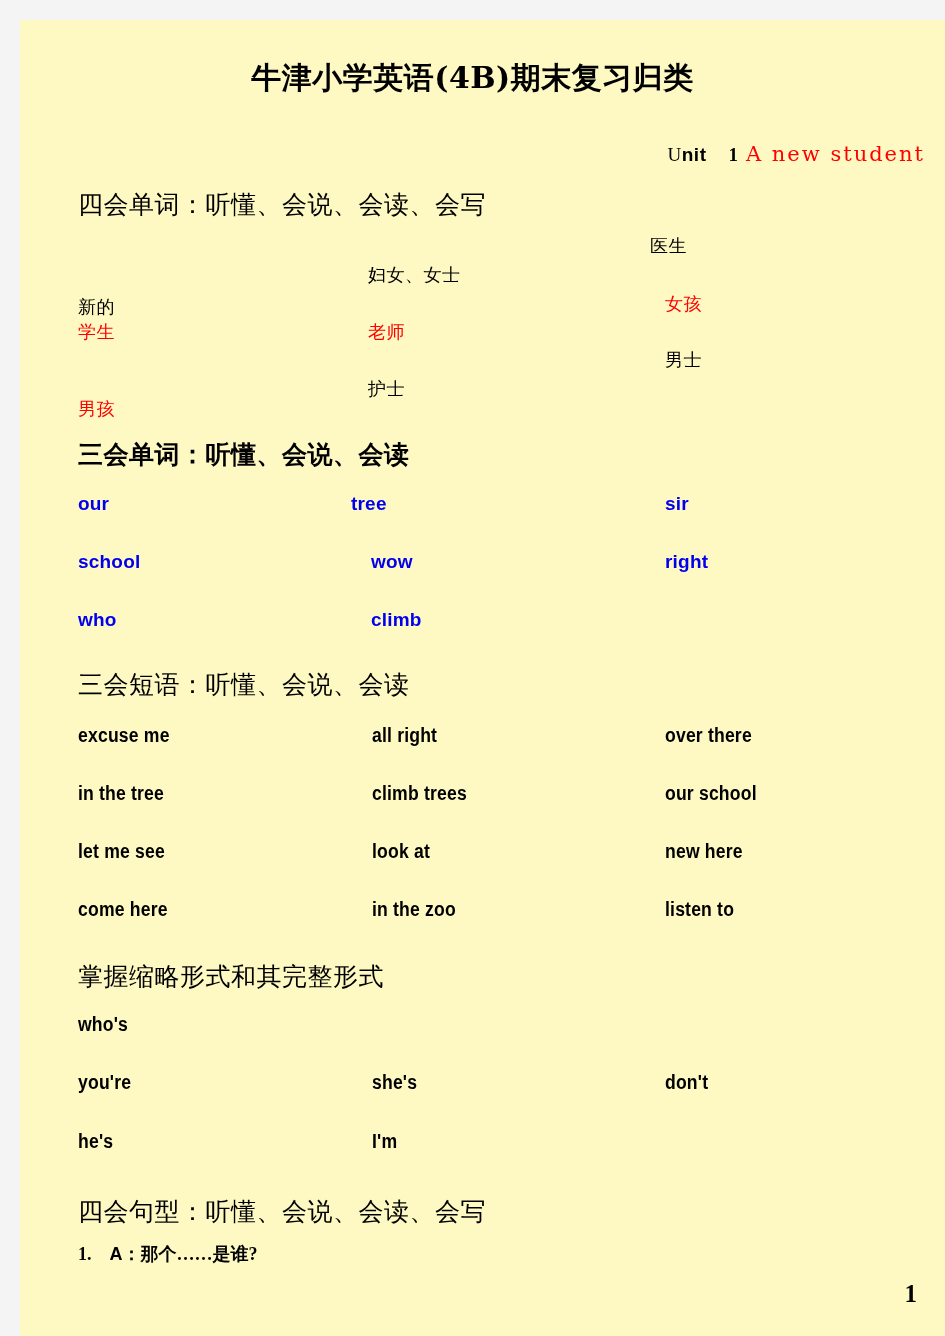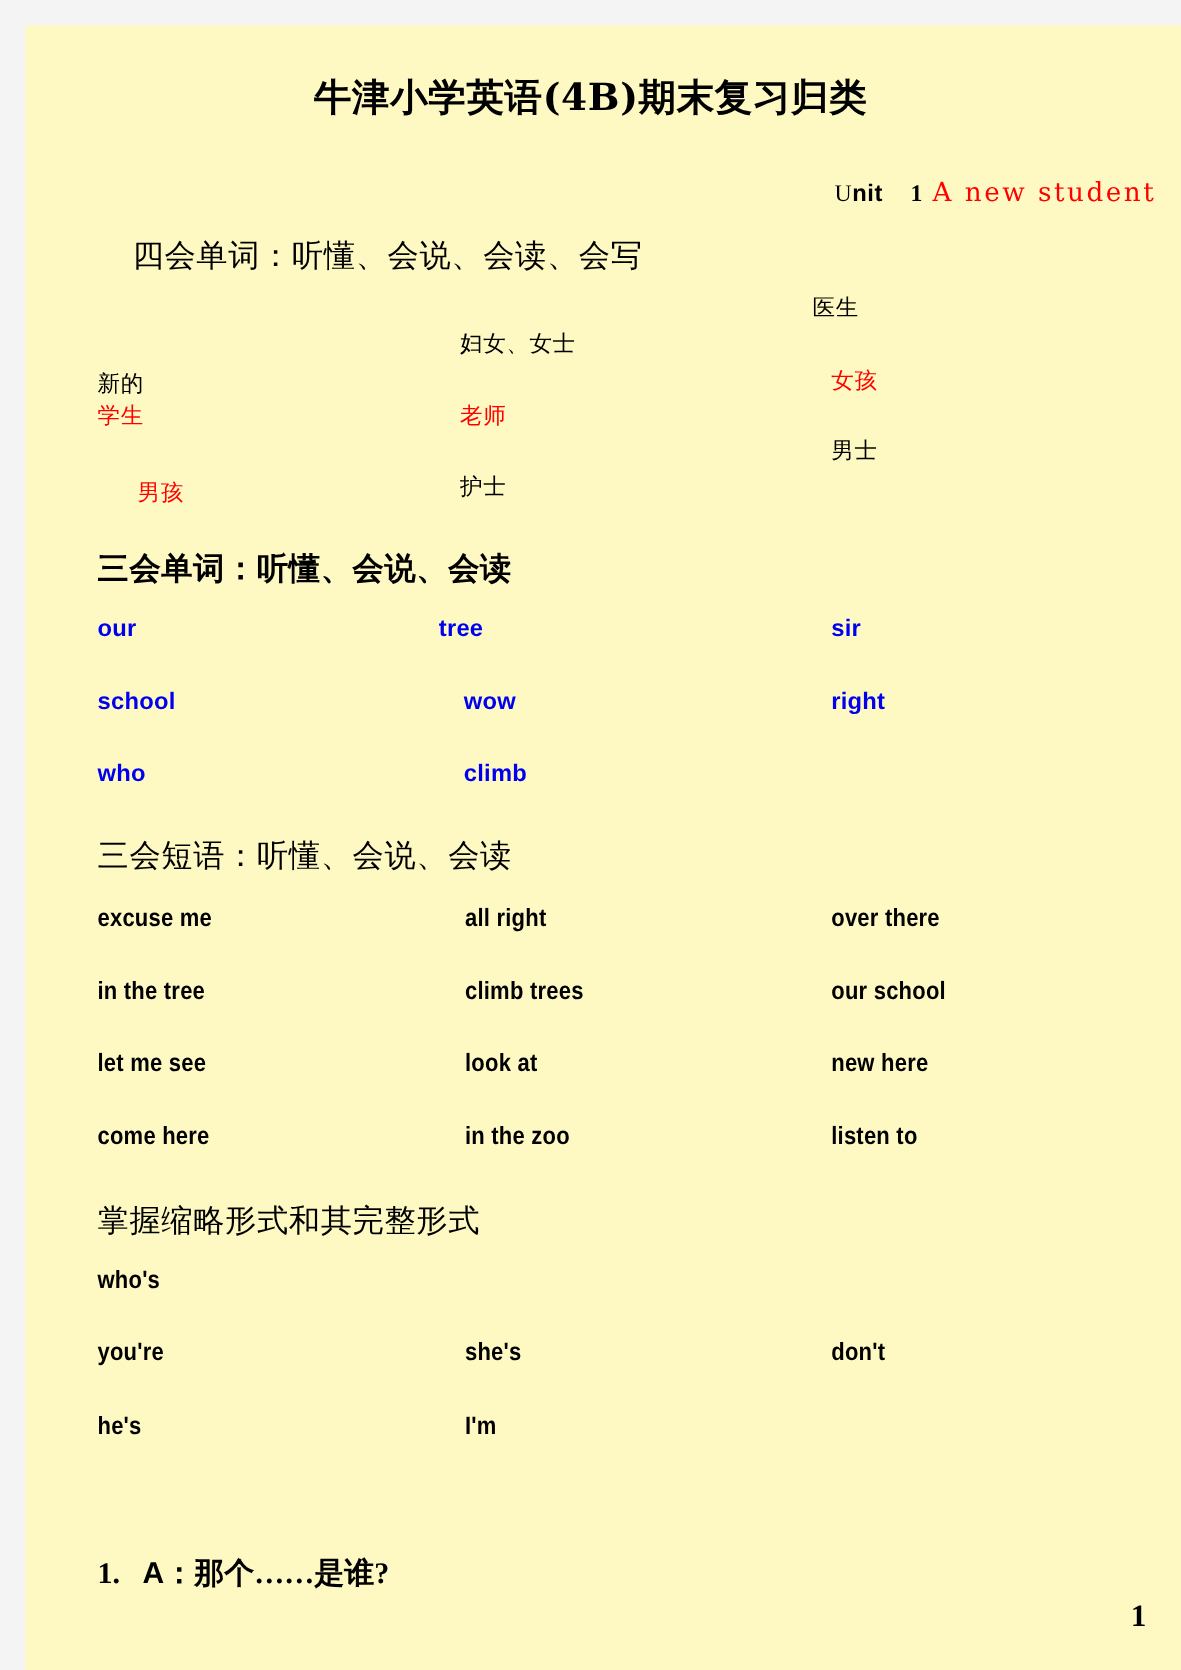--- a/index.html
+++ b/index.html
@@ -124,21 +124,21 @@
     transform-origin: left center;
   }
 
   
   .sent-item {
     position: absolute;
     left: 58px;
     white-space: nowrap;
     font-family: "Liberation Serif", "DejaVu Serif", serif;
     font-weight: bold;
-    font-size: 24px;
+    font-size: 18px;
     color: #000;
   }
   .sent-item .num {
     font-family: "Liberation Serif", "DejaVu Serif", serif;
     font-weight: bold;
     margin-right: 18px;
   }
   .sent-item .spk {
     font-family: "Liberation Sans", "DejaVu Sans", sans-serif;
     font-weight: bold;
@@ -160,25 +160,25 @@
 
 <div class="page">
   <div class="inner">
 
     <div class="doc-title">牛津小学英语(4B)期末复习归类</div>
 
     <div class="unit-line">
       <span class="unit-word"><span class="cap">U</span><span>nit</span></span><span class="unit-num">1</span><span class="unit-topic">A new student</span>
     </div>
 
-    <div class="sec-head" style="top:168px;margin-left:28px;">四会单词：听懂、会说、会读、会写</div>
+    <div class="sec-head" style="top:168px;">四会单词：听懂、会说、会读、会写</div>
 
     <div class="cell cn-word" style="left:58px;  top:243px;margin-top:32px;">新的</div>
     <div class="cell cn-word red" style="left:58px;  top:300px;">学生</div>
-    <div class="cell cn-word red" style="left:58px;  top:362px;margin-left:32px;">男孩</div>
+    <div class="cell cn-word red" style="left:58px;  top:377px;">男孩</div>
 
     <div class="cell cn-word" style="left:348px; top:243px;">妇女、女士</div>
     <div class="cell cn-word red" style="left:348px; top:300px;">老师</div>
     <div class="cell cn-word" style="left:348px; top:357px;">护士</div>
 
     <div class="cell cn-word" style="left:630px; top:214px;">医生</div>
     <div class="cell cn-word red" style="left:645px; top:272px;text-align:center;">女孩</div>
     <div class="cell cn-word" style="left:645px; top:328px;">男士</div>
 
     <div class="sec-head" style="top:418px;font-weight:bold;">三会单词：听懂、会说、会读</div>
@@ -215,20 +215,21 @@
 
     <div class="cell en-phrase" style="left:58px;  top:993px;">who's</div>
     <div class="cell en-phrase" style="left:58px;  top:1051px;">you're</div>
     <div class="cell en-phrase" style="left:58px;  top:1110px;">he's</div>
 
     <div class="cell en-phrase" style="left:352px; top:1051px;">she's</div>
     <div class="cell en-phrase" style="left:352px; top:1110px;">I'm</div>
 
     <div class="cell en-phrase" style="left:645px; top:1051px;">don't</div>
 
+    <div class="sec-head" style="top:1175px;">四会句型：听懂、会说、会读、会写</div>
 
     <div class="sent-item" style="top:1222px;">
       <span class="num">1.</span><span class="spk">A：</span><span>那个……是谁?</span>
     </div>
 
     <div class="page-num">1</div>
 
   </div>
 </div>
 

